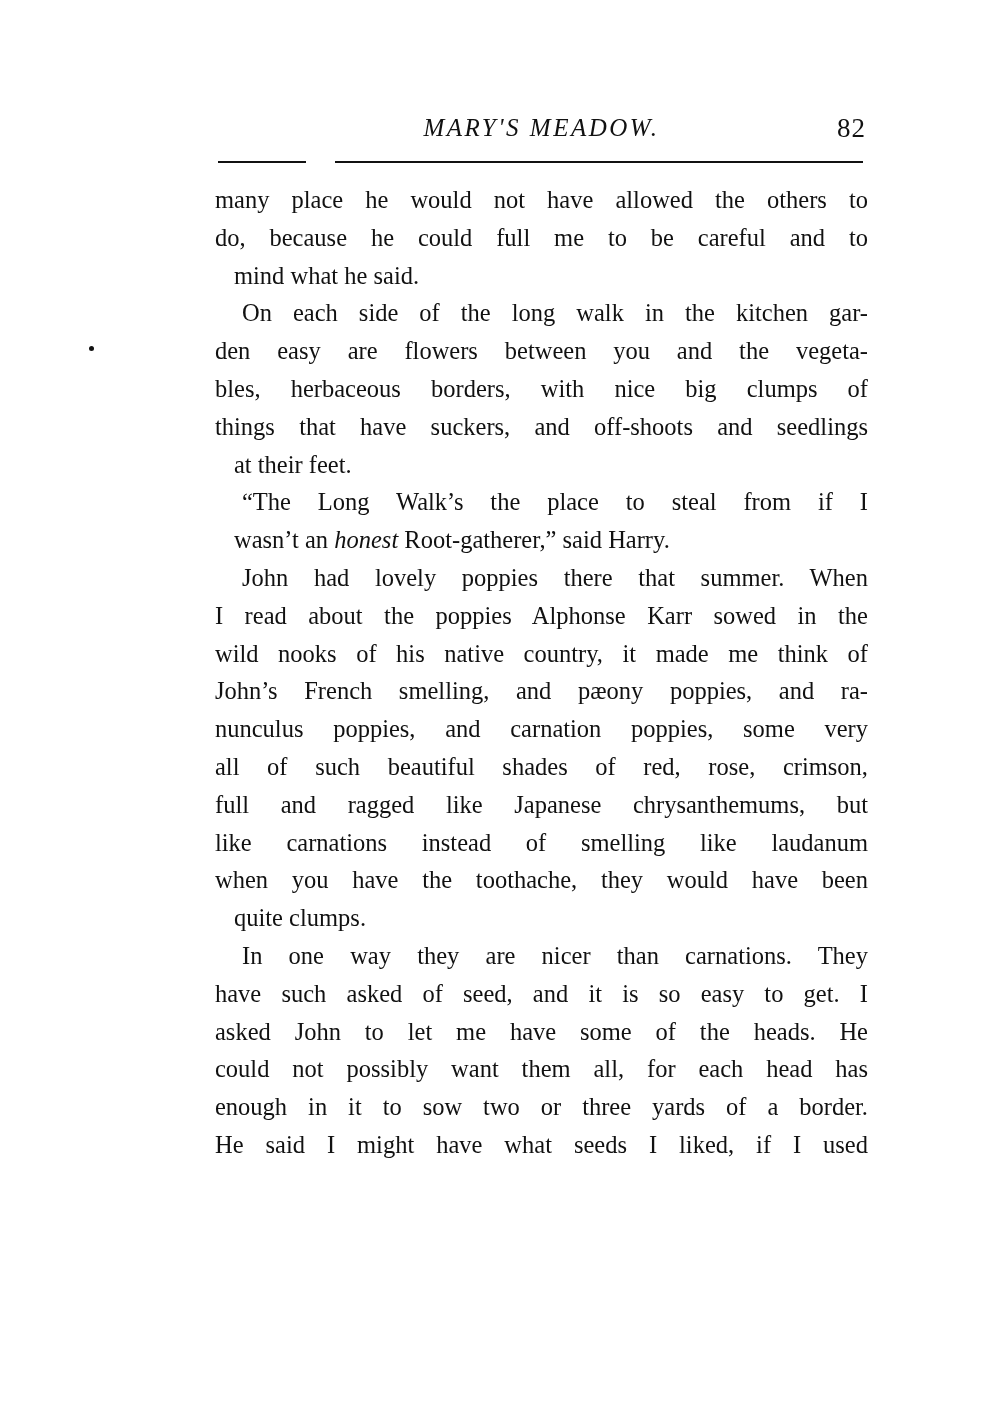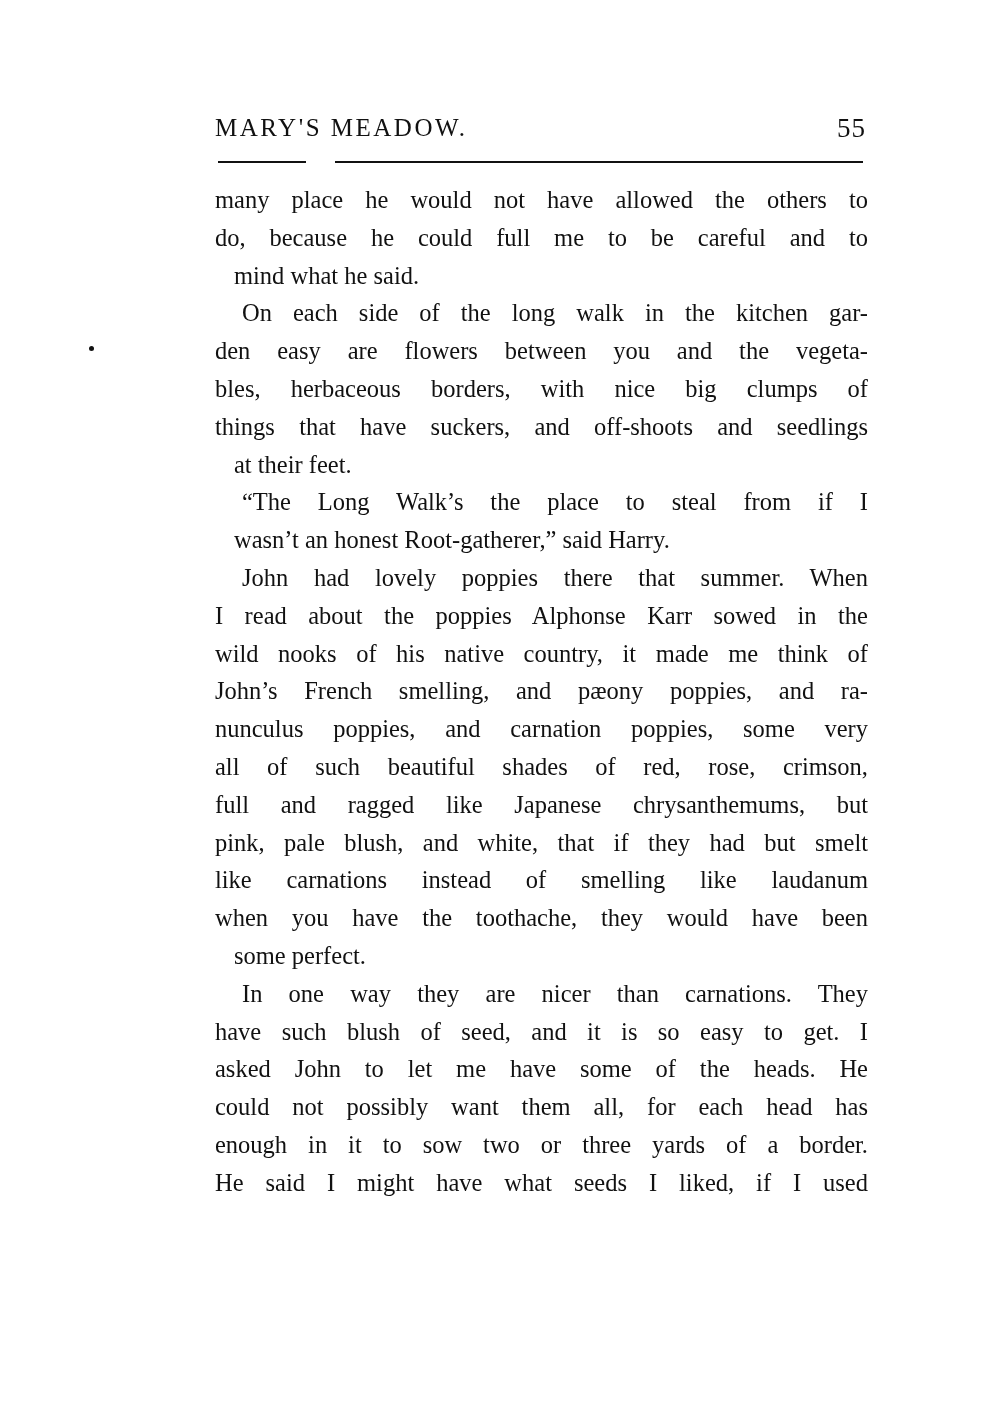--- a/index.html
+++ b/index.html
@@ -25,22 +25,23 @@
       position: absolute;
       left: 215px;
       width: 653px;
       top: 108px;
       height: 40px;
     }
     .running-title {
       position: absolute;
       left: 0;
       width: 653px;
-      text-align: left;
+      text-align: center;
       top: 0;
+      font-style: italic;
       font-size: 25px;
       letter-spacing: 2.5px;
       line-height: 40px;
     }
     .page-number {
       position: absolute;
       right: 2px;
       top: 0;
       font-size: 27px;
       line-height: 40px;
@@ -83,30 +84,30 @@
       white-space: nowrap;
       height: 37.8px;
     }
     .line.last {
       text-align-last: left;
       margin-left: 19px;
     }
     .indent {
       padding-left: 27px;
     }
-    .it { }
+    .it { font-style: italic; }
   </style>
 </head>
 <body>
 
 <div class="page">
 
   <div class="running-head">
     <span class="running-title">MARY'S MEADOW.</span>
-    <span class="page-number">55</span>
+    <span class="page-number">82</span>
   </div>
 
   <div class="rule rule-left"></div>
   <div class="rule rule-right"></div>
 
   <div class="margin-mark"></div>
 
   <div class="text-block">
 
     <div class="para">
@@ -129,29 +130,28 @@
     </div>
 
     <div class="para">
       <span class="line indent">John had lovely poppies there that summer.  When</span>
       <span class="line">I read about the poppies Alphonse Karr sowed in the</span>
       <span class="line">wild nooks of his native country, it made me think of</span>
       <span class="line">John’s French smelling, and pæony poppies, and ra-</span>
       <span class="line">nunculus poppies, and carnation poppies, some very</span>
       <span class="line">all of such beautiful shades of red, rose, crimson,</span>
       <span class="line">full and ragged like Japanese chrysanthemums, but</span>
-      <span class="line">pink, pale blush, and white, that if they had but smelt</span>
       <span class="line">like carnations instead of smelling like laudanum</span>
       <span class="line">when you have the toothache, they would have been</span>
-      <span class="line last">some perfect.</span>
+      <span class="line last">quite clumps.</span>
     </div>
 
     <div class="para">
       <span class="line indent">In one way they are nicer than carnations.  They</span>
-      <span class="line">have such blush of seed, and it is so easy to get.  I</span>
+      <span class="line">have such asked of seed, and it is so easy to get.  I</span>
       <span class="line">asked John to let me have some of the heads.  He</span>
       <span class="line">could not possibly want them all, for each head has</span>
       <span class="line">enough in it to sow two or three yards of a border.</span>
       <span class="line">He said I might have what seeds I liked, if I used</span>
     </div>
 
   </div>
 </div>
 
 </body></html>

